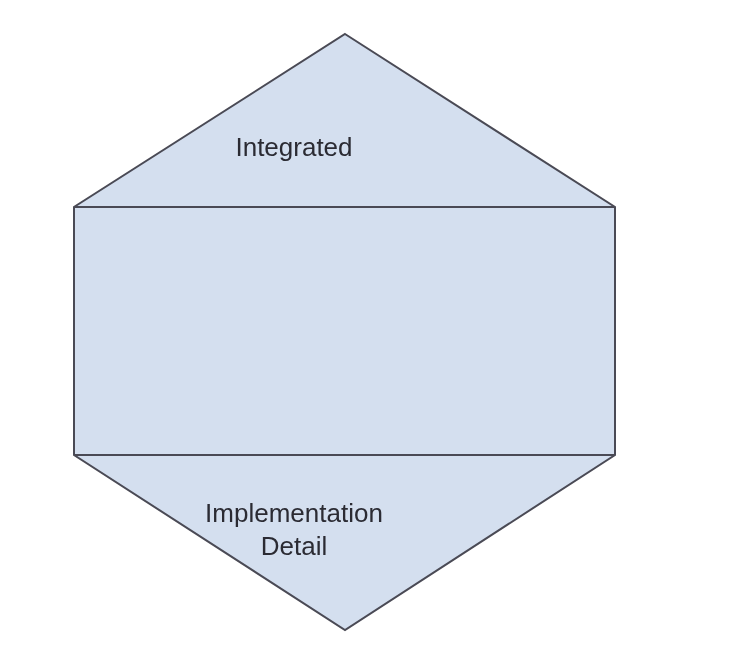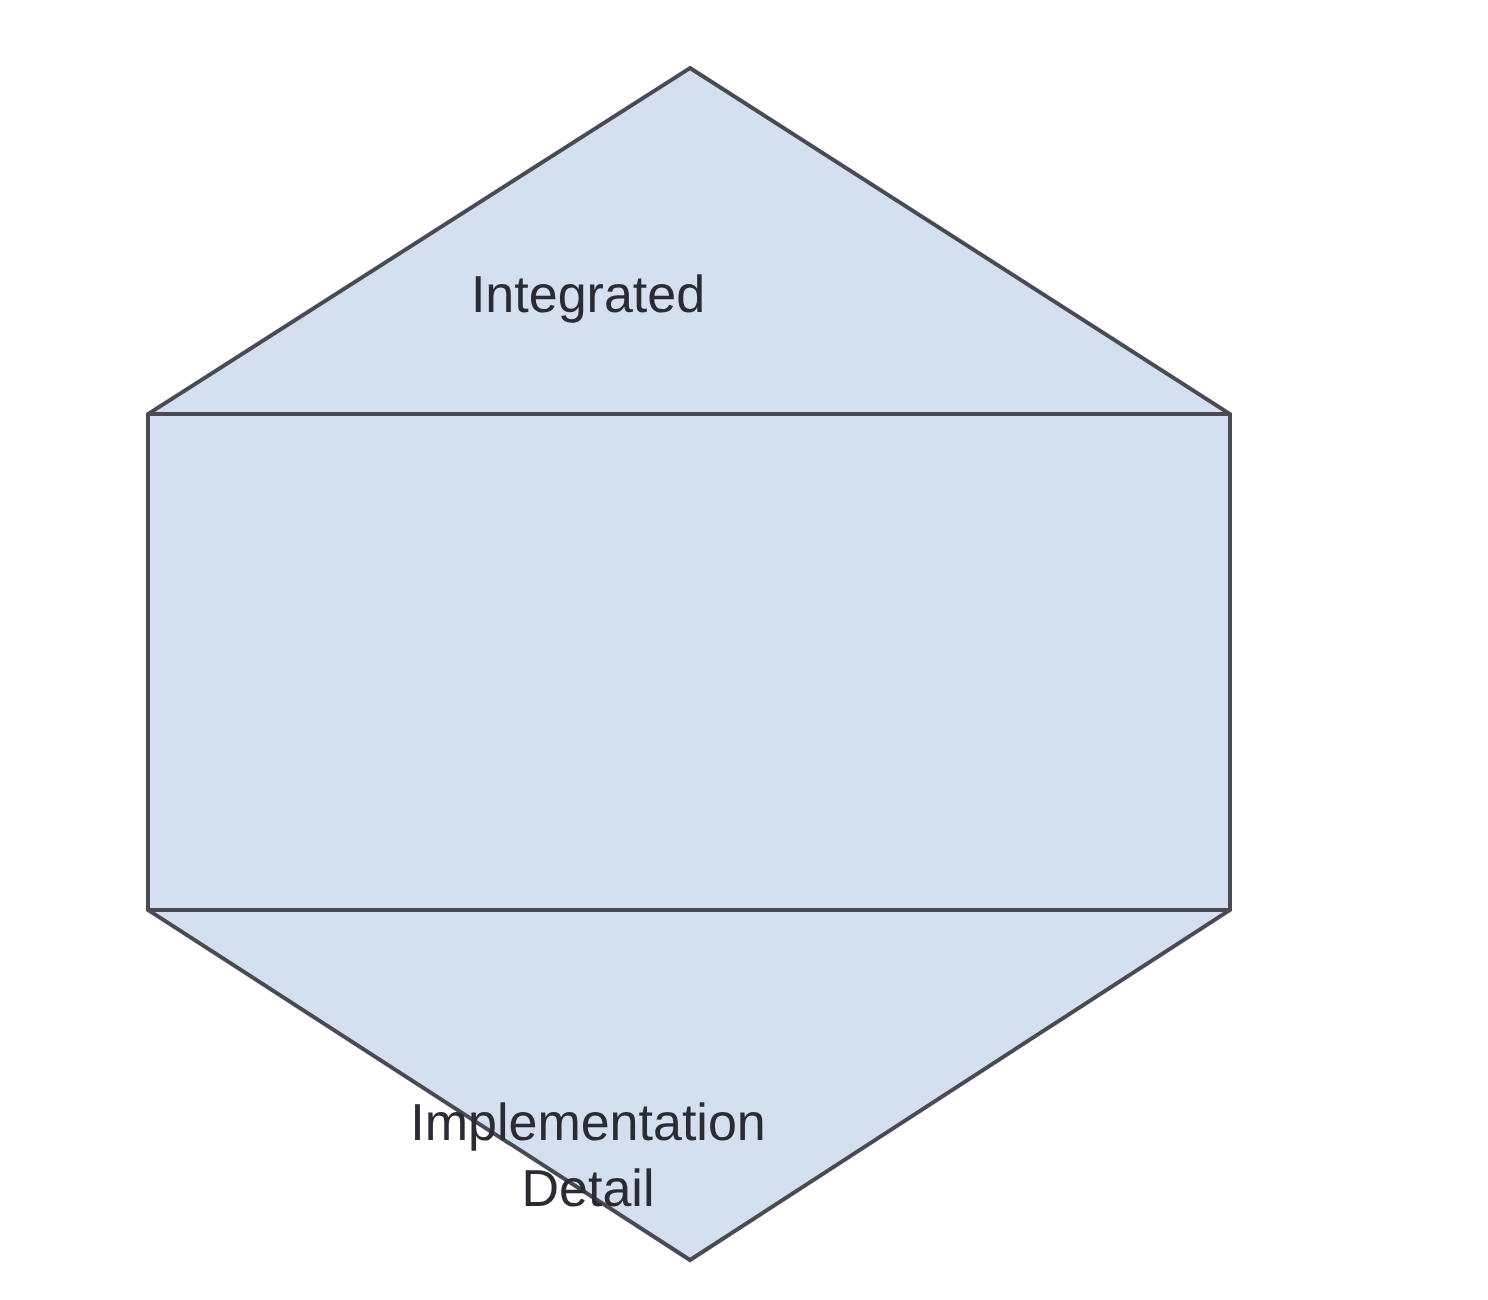--- a/index.html
+++ b/index.html
@@ -41,21 +41,20 @@
     pointer-events: none;
   }
   #label-integrated {
     top: 131px;
   }
   #label-integration {
     top: 314px;
   }
   #label-implementation-detail {
     top: 497px;
-    margin-top: 48px;
   }
 </style>
 </head>
 <body>
 
 <div id="diagram-root">
 
   <svg id="hex-svg" viewBox="0 0 744 650" xmlns="http://www.w3.org/2000/svg">
 
     <polygon points="345,34 615,207 615,455 345,630 74,455 74,207" fill="#d4dfef" stroke="#4a4a55" stroke-width="2" stroke-linejoin="miter"></polygon>

